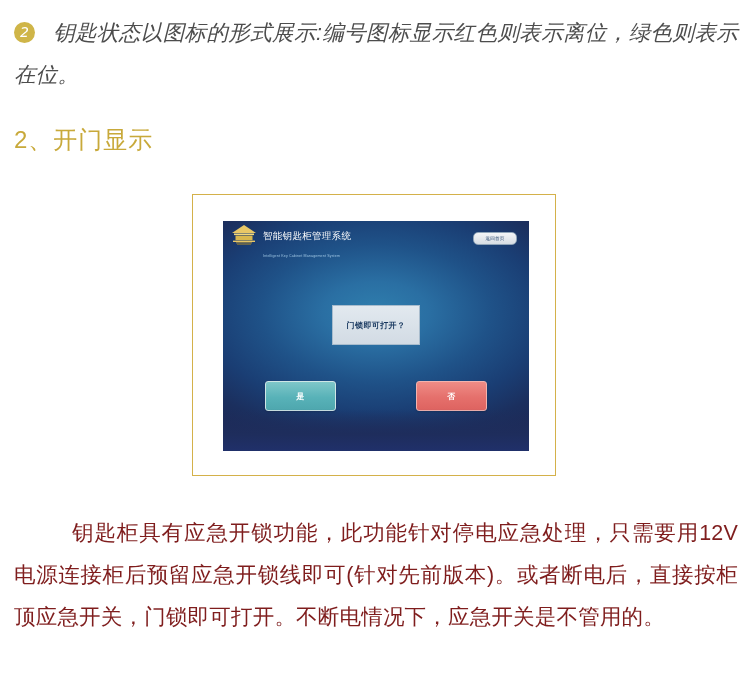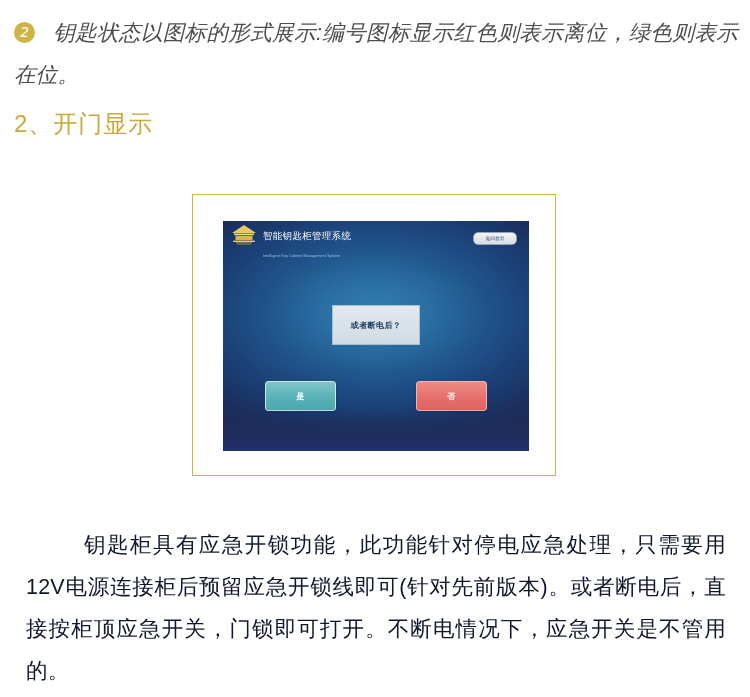--- a/index.html
+++ b/index.html
@@ -43,21 +43,21 @@
     text-align: center;
     vertical-align: 3px;
     margin-right: 18px;
     font-family: "DejaVu Sans", sans-serif;
   }
 
   
   .section-heading {
     position: absolute;
     left: 14px;
-    top: 104px;
+    top: 120px;
     font-size: 24px;
     line-height: 40px;
     color: #c8a93a;
     letter-spacing: 1px;
     font-weight: normal;
     margin: 0;
   }
 
   
   .figure-frame {
@@ -210,25 +210,25 @@
   
   .body-block {
     position: absolute;
     left: 14px;
     top: 512px;
     width: 724px;
   }
   .body-text {
     font-size: 21.5px;
     line-height: 42px;
-    color: #0f172a;
+    color: #7f1d1d;
     letter-spacing: 0.2px;
     text-align: justify;
     text-indent: 58px;
-    margin: 12px;
+    margin: 0;
   }
 </style>
 </head>
 <body>
 
 <div class="intro-block">
   <div class="intro-text"><span class="num-badge">2</span><span>钥匙状态以图标的形式展示:编号图标显示红色则表示离位，绿色则表示在位。</span></div>
 </div>
 
 <h2 class="section-heading">2、开门显示</h2>
@@ -252,21 +252,21 @@
 
       <span class="brand-title">
         <span class="brand-title-cn">智能钥匙柜管理系统</span>
         <span class="brand-title-en">Intelligent Key Cabinet Management System</span>
       </span>
 
       <span class="home-button">返回首页</span>
     </div>
 
     <div class="prompt-box">
-      <span class="prompt-text">或者断电后？</span>
+      <span class="prompt-text">门锁即可打开？</span>
     </div>
 
     <div class="btn-yes">是</div>
     <div class="btn-no">否</div>
 
   </div>
 </div>
 
 <div class="body-block">
   <p class="body-text">钥匙柜具有应急开锁功能，此功能针对停电应急处理，只需要用12V电源连接柜后预留应急开锁线即可(针对先前版本)。或者断电后，直接按柜顶应急开关，门锁即可打开。不断电情况下，应急开关是不管用的。</p>

